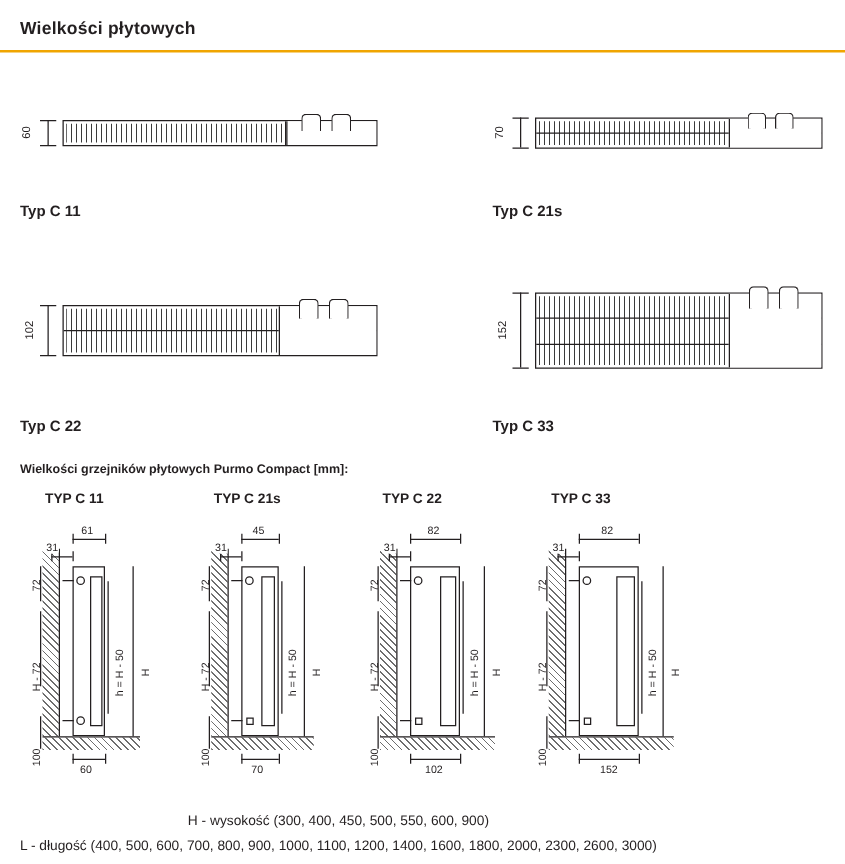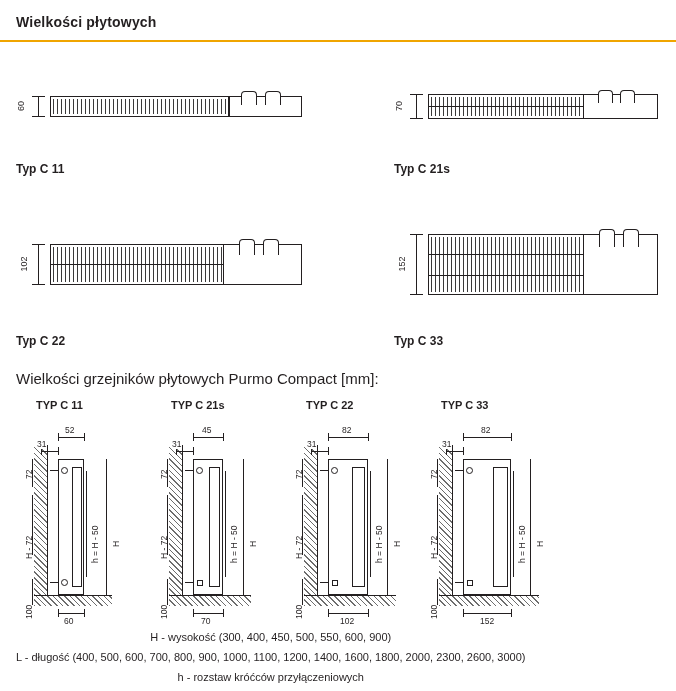--- a/index.html
+++ b/index.html
@@ -115,22 +115,22 @@
   .rad .bracket {
     position: absolute;
     border: 1px solid #231f20;
     border-bottom: none;
     background: #ffffff;
     border-radius: 4px 4px 0 0;
   }
 
   
   .mid-title {
-    font-size: 15px;
-    font-weight: normal;
+    font-size: 10px;
+    font-weight: bold;
     padding: 14px 0 6px 16px;
   }
 
   
   .plans {
     display: flex;
     padding: 6px 0 0 14px;
   }
   .plan-col {
     width: 110px;
@@ -329,21 +329,21 @@
 
   <div class="plan-col" style="width:135px;">
     <div class="plan-title">TYP C 11</div>
     <div class="plan-stage">
       <div class="wall"></div>
       <div class="floor" style="width:78px;"></div>
 
       <div class="hline" style="left:44px;top:14px;width:26px;"></div>
       <div class="vline" style="left:44px;top:10px;height:8px;"></div>
       <div class="vline" style="left:70px;top:10px;height:8px;"></div>
-      <div class="lbl" style="left:50px;top:2px;">52</div>
+      <div class="lbl" style="left:50px;top:2px;">61</div>
 
       <div class="hline" style="left:27px;top:28px;width:17px;"></div>
       <div class="vline" style="left:27px;top:24px;height:8px;"></div>
       <div class="vline" style="left:44px;top:24px;height:8px;"></div>
       <div class="lbl" style="left:22px;top:16px;">31</div>
 
       <div class="body-rect" style="left:44px;top:36px;width:26px;height:136px;"></div>
       <div class="inner-rect" style="left:58px;top:44px;width:10px;height:120px;"></div>
       <div class="valve" style="left:47px;top:44px;"></div>
       <div class="valve" style="left:47px;top:156px;"></div>
@@ -493,14 +493,13 @@
       <div class="vline" style="left:92px;top:186px;height:8px;"></div>
       <div class="lbl" style="left:60px;top:193px;">152</div>
     </div>
   </div>
 
 </div>
 
 <div class="legend">
   <div>H - wysokość (300, 400, 450, 500, 550, 600, 900)</div>
   <div>L - długość (400, 500, 600, 700, 800, 900, 1000, 1100, 1200, 1400, 1600, 1800, 2000, 2300, 2600, 3000)</div>
-  <div>h - rozstaw króćców przyłączeniowych</div>
 </div>
 
 </body></html>

